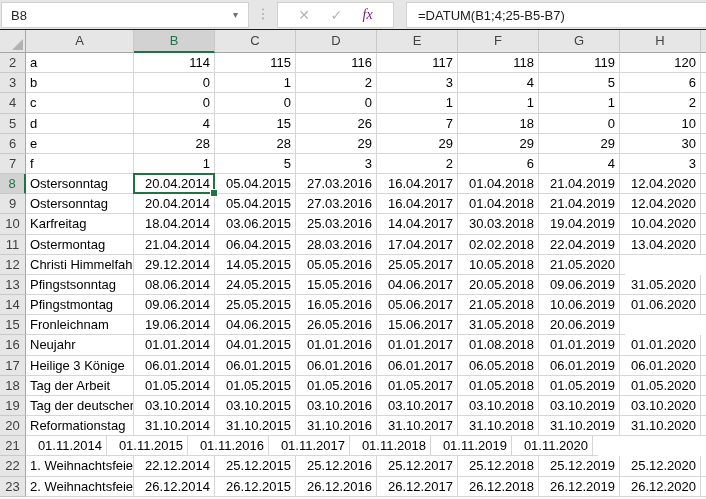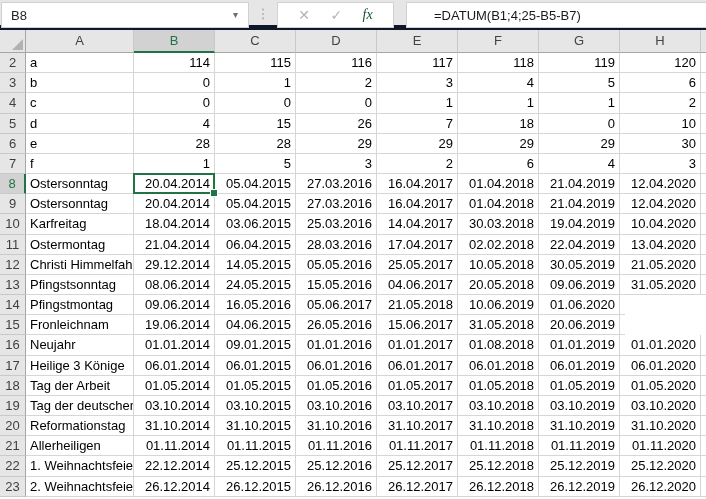--- a/index.html
+++ b/index.html
@@ -4,34 +4,34 @@
 <style>
   html,body{margin:0;padding:0;}
   body{
     width:706px;height:499px;overflow:hidden;background:#ffffff;
     font-family:"Liberation Sans",sans-serif;
     -webkit-font-smoothing:antialiased;
   }
   
   .chrome{
     height:30px;background:#e6e6e6;display:flex;align-items:flex-start;
-    border-bottom:5px solid #0f172a;box-sizing:border-box;
+    border-bottom:1px solid #0f172a;box-sizing:border-box;
   }
   .box{
     background:#fff;border:1px solid #d1d1d1;height:26px;margin-top:2px;
     box-sizing:border-box;display:flex;align-items:center;
   }
   .namebox{width:248px;margin-left:1px;padding-left:9px;font-size:13px;color:#262626;position:relative;}
   .nb-arrow{position:absolute;right:10px;top:6px;font-size:10px;color:#6d6d6d;line-height:12px;}
   .dots{width:28px;text-align:center;color:#9a9a9a;font-size:13px;margin-top:6px;letter-spacing:0;}
   .fnbox{width:117px;justify-content:space-evenly;}
   .fb-cancel{color:#b4b4b4;font-size:14px;}
   .fb-enter{color:#b4b4b4;font-size:14px;}
-  .fb-fx{color:#14532d;font-size:14px;font-style:italic;font-family:"Liberation Serif",serif;}
-  .formulabox{flex:1;margin-left:12px;margin-right:-1px;padding-left:27px;font-size:13px;color:#1a1a1a;}
+  .fb-fx{color:#701a75;font-size:14px;font-style:italic;font-family:"Liberation Serif",serif;}
+  .formulabox{flex:1;margin-left:12px;margin-right:-1px;padding-left:11px;font-size:13px;color:#1a1a1a;}
   
   .sheet{position:relative;}
   .hdr-row{display:flex;height:23px;background:#e6e6e6;}
   .corner{
     width:26px;box-sizing:border-box;border-right:1px solid #a6a6a6;border-bottom:1px solid #a6a6a6;
     background:#e6e6e6;position:relative;flex:none;
   }
   .corner .tri{
     position:absolute;right:2px;bottom:2px;width:0;height:0;
     border-left:11px solid transparent;border-bottom:11px solid #b2b2b2;
@@ -224,40 +224,40 @@
       <div class="c sliver"></div>
     </div>
     <div class="row">
       <div class="rh">12</div>
       <div class="c a">Christi Himmelfahrt</div>
       <div class="c n">29.12.2014</div>
       <div class="c n">14.05.2015</div>
       <div class="c n">05.05.2016</div>
       <div class="c n">25.05.2017</div>
       <div class="c n">10.05.2018</div>
-      <div class="c n">30.05.2019</div>
       <div class="c n">21.05.2020</div>
       <div class="c sliver"></div>
     </div>
     <div class="row">
       <div class="rh">13</div>
       <div class="c a">Pfingstsonntag</div>
       <div class="c n">08.06.2014</div>
       <div class="c n">24.05.2015</div>
       <div class="c n">15.05.2016</div>
       <div class="c n">04.06.2017</div>
       <div class="c n">20.05.2018</div>
       <div class="c n">09.06.2019</div>
       <div class="c n">31.05.2020</div>
       <div class="c sliver"></div>
     </div>
     <div class="row">
       <div class="rh">14</div>
       <div class="c a">Pfingstmontag</div>
       <div class="c n">09.06.2014</div>
+      <div class="c n">25.05.2015</div>
       <div class="c n">16.05.2016</div>
       <div class="c n">05.06.2017</div>
       <div class="c n">21.05.2018</div>
       <div class="c n">10.06.2019</div>
       <div class="c n">01.06.2020</div>
       <div class="c sliver"></div>
     </div>
     <div class="row">
       <div class="rh">15</div>
       <div class="c a">Fronleichnam</div>
@@ -266,36 +266,36 @@
       <div class="c n">26.05.2016</div>
       <div class="c n">15.06.2017</div>
       <div class="c n">31.05.2018</div>
       <div class="c n">20.06.2019</div>
       <div class="c sliver"></div>
     </div>
     <div class="row">
       <div class="rh">16</div>
       <div class="c a">Neujahr</div>
       <div class="c n">01.01.2014</div>
-      <div class="c n">09.01.2015</div>
+      <div class="c n">04.01.2015</div>
       <div class="c n">01.01.2016</div>
       <div class="c n">01.01.2017</div>
       <div class="c n">01.08.2018</div>
       <div class="c n">01.01.2019</div>
       <div class="c n">01.01.2020</div>
       <div class="c sliver"></div>
     </div>
     <div class="row">
       <div class="rh">17</div>
       <div class="c a">Heilige 3 Könige</div>
       <div class="c n">06.01.2014</div>
       <div class="c n">06.01.2015</div>
       <div class="c n">06.01.2016</div>
       <div class="c n">06.01.2017</div>
-      <div class="c n">06.01.2018</div>
+      <div class="c n">06.05.2018</div>
       <div class="c n">06.01.2019</div>
       <div class="c n">06.01.2020</div>
       <div class="c sliver"></div>
     </div>
     <div class="row">
       <div class="rh">18</div>
       <div class="c a">Tag der Arbeit</div>
       <div class="c n">01.05.2014</div>
       <div class="c n">01.05.2015</div>
       <div class="c n">01.05.2016</div>
@@ -324,21 +324,20 @@
       <div class="c n">31.10.2015</div>
       <div class="c n">31.10.2016</div>
       <div class="c n">31.10.2017</div>
       <div class="c n">31.10.2018</div>
       <div class="c n">31.10.2019</div>
       <div class="c n">31.10.2020</div>
       <div class="c sliver"></div>
     </div>
     <div class="row">
       <div class="rh">21</div>
-      <div class="c a">Allerheiligen</div>
       <div class="c n">01.11.2014</div>
       <div class="c n">01.11.2015</div>
       <div class="c n">01.11.2016</div>
       <div class="c n">01.11.2017</div>
       <div class="c n">01.11.2018</div>
       <div class="c n">01.11.2019</div>
       <div class="c n">01.11.2020</div>
       <div class="c sliver"></div>
     </div>
     <div class="row">

